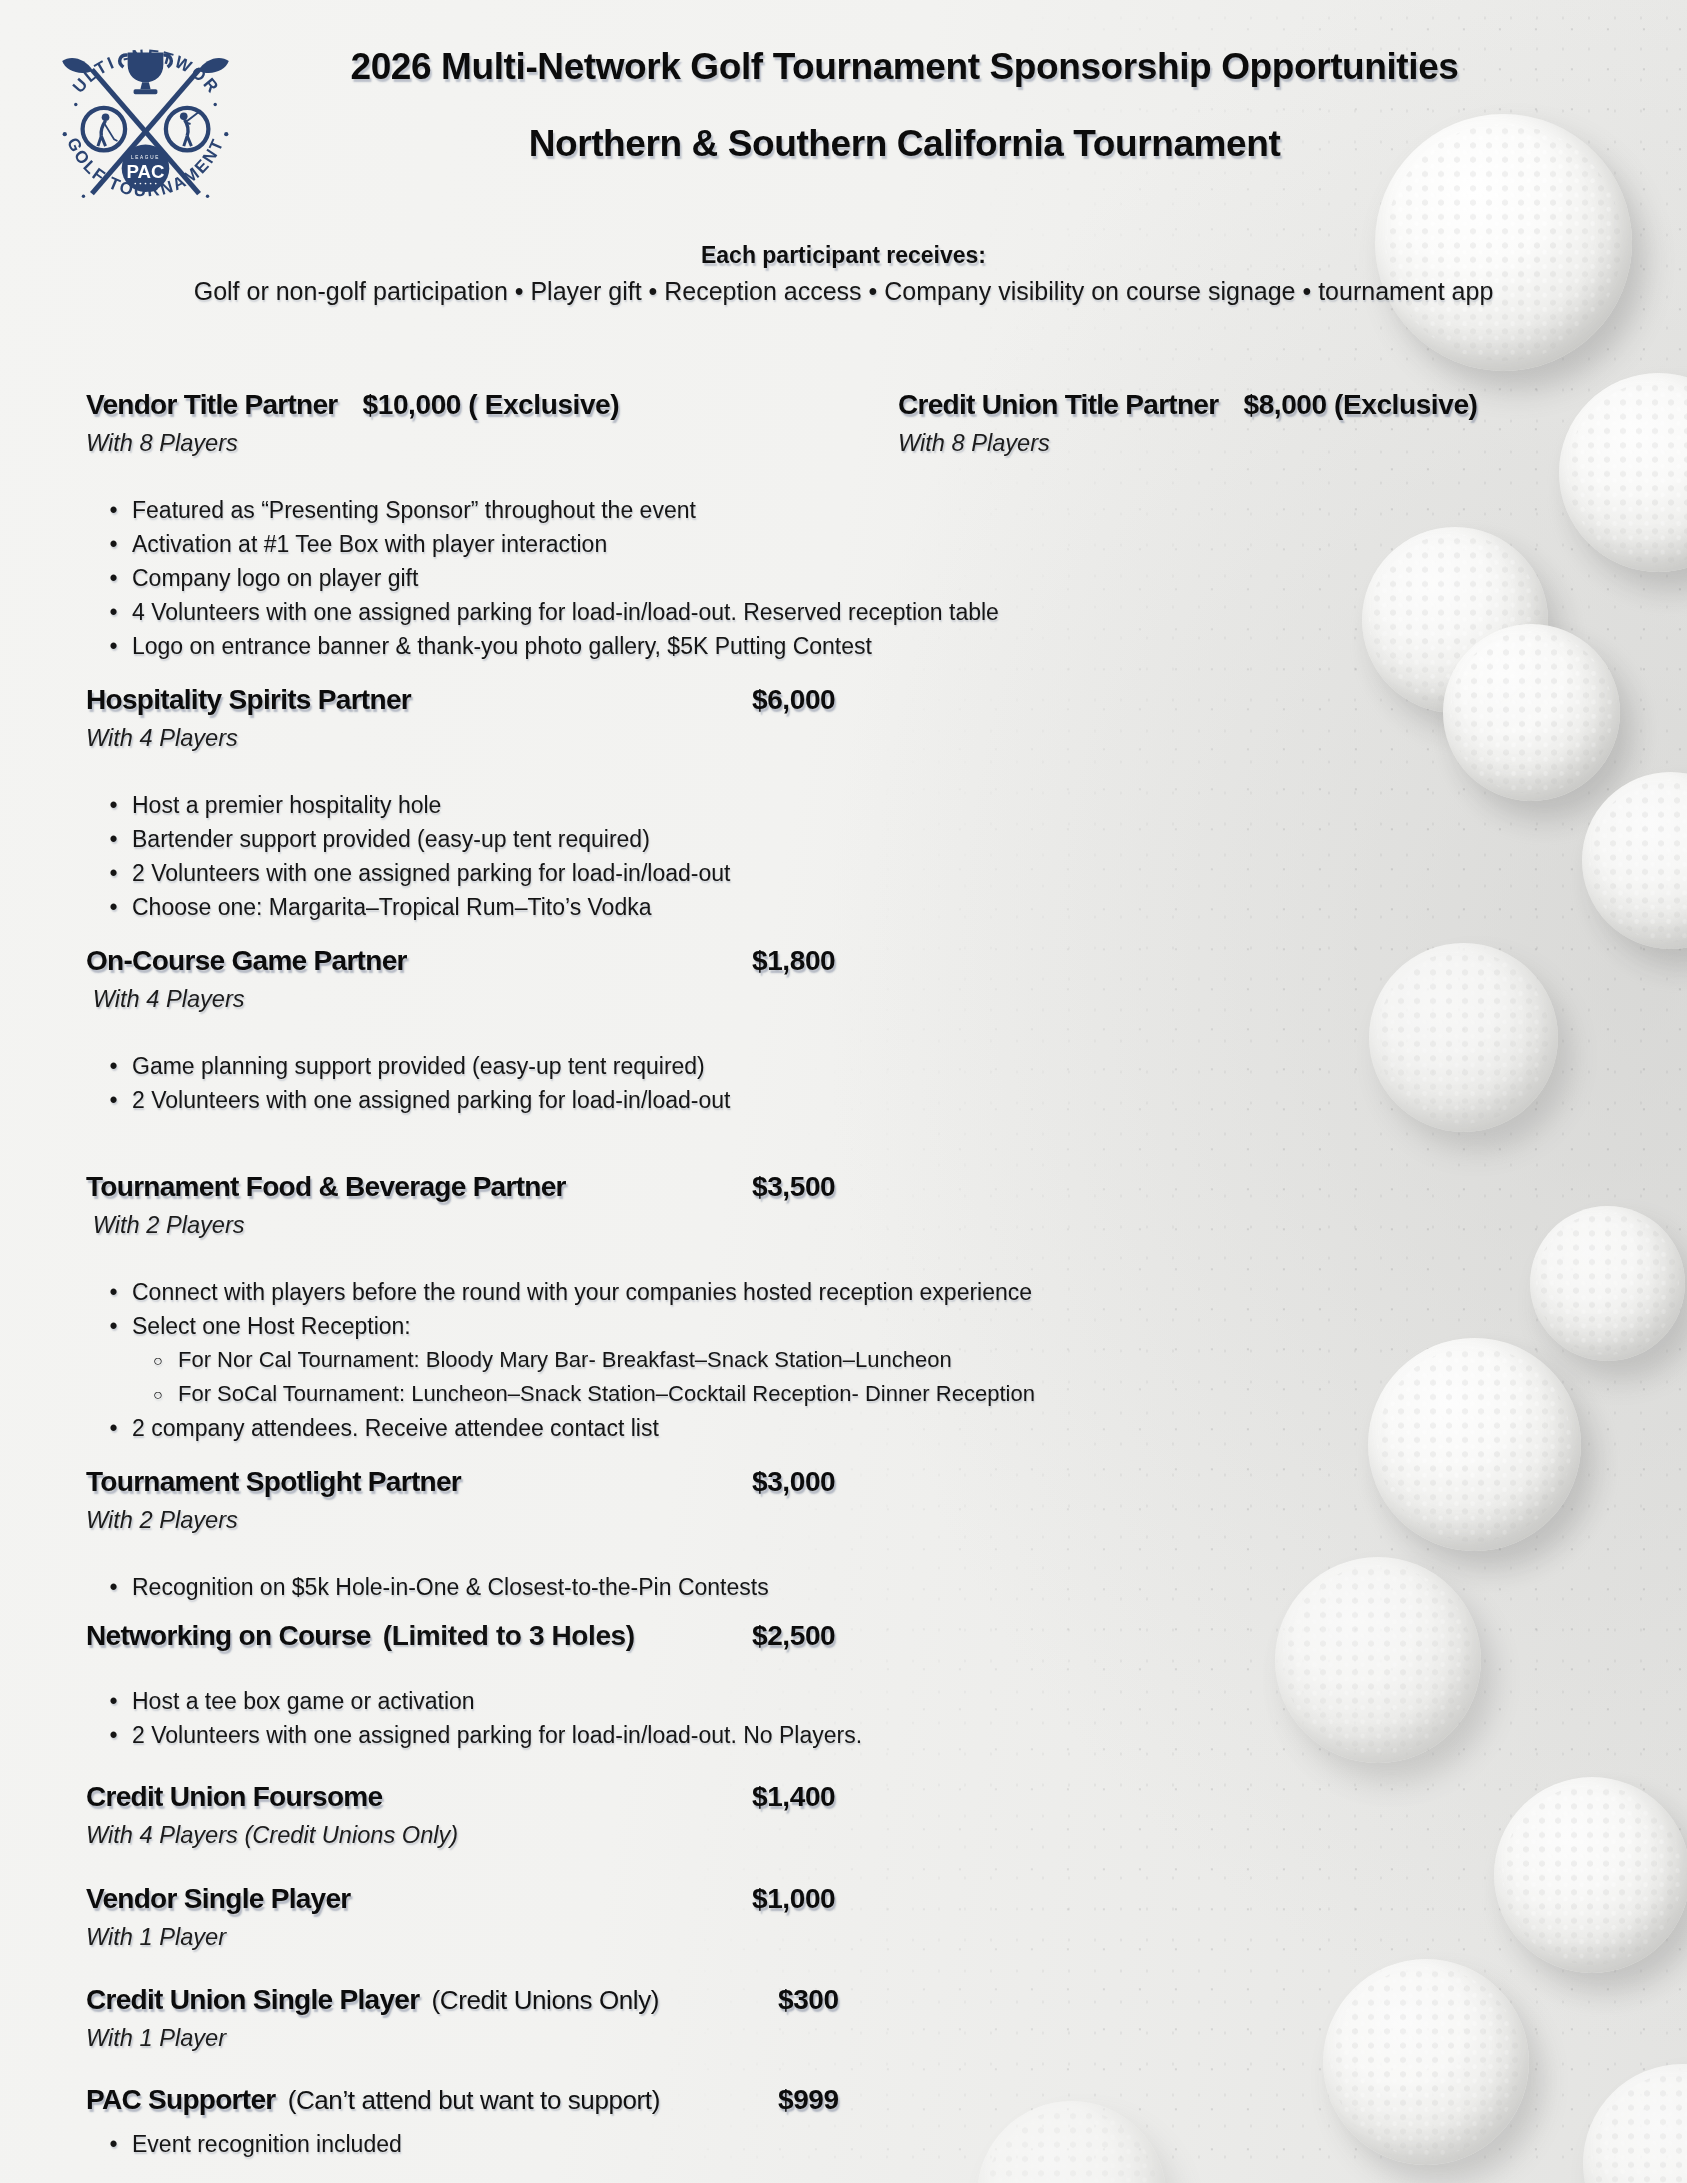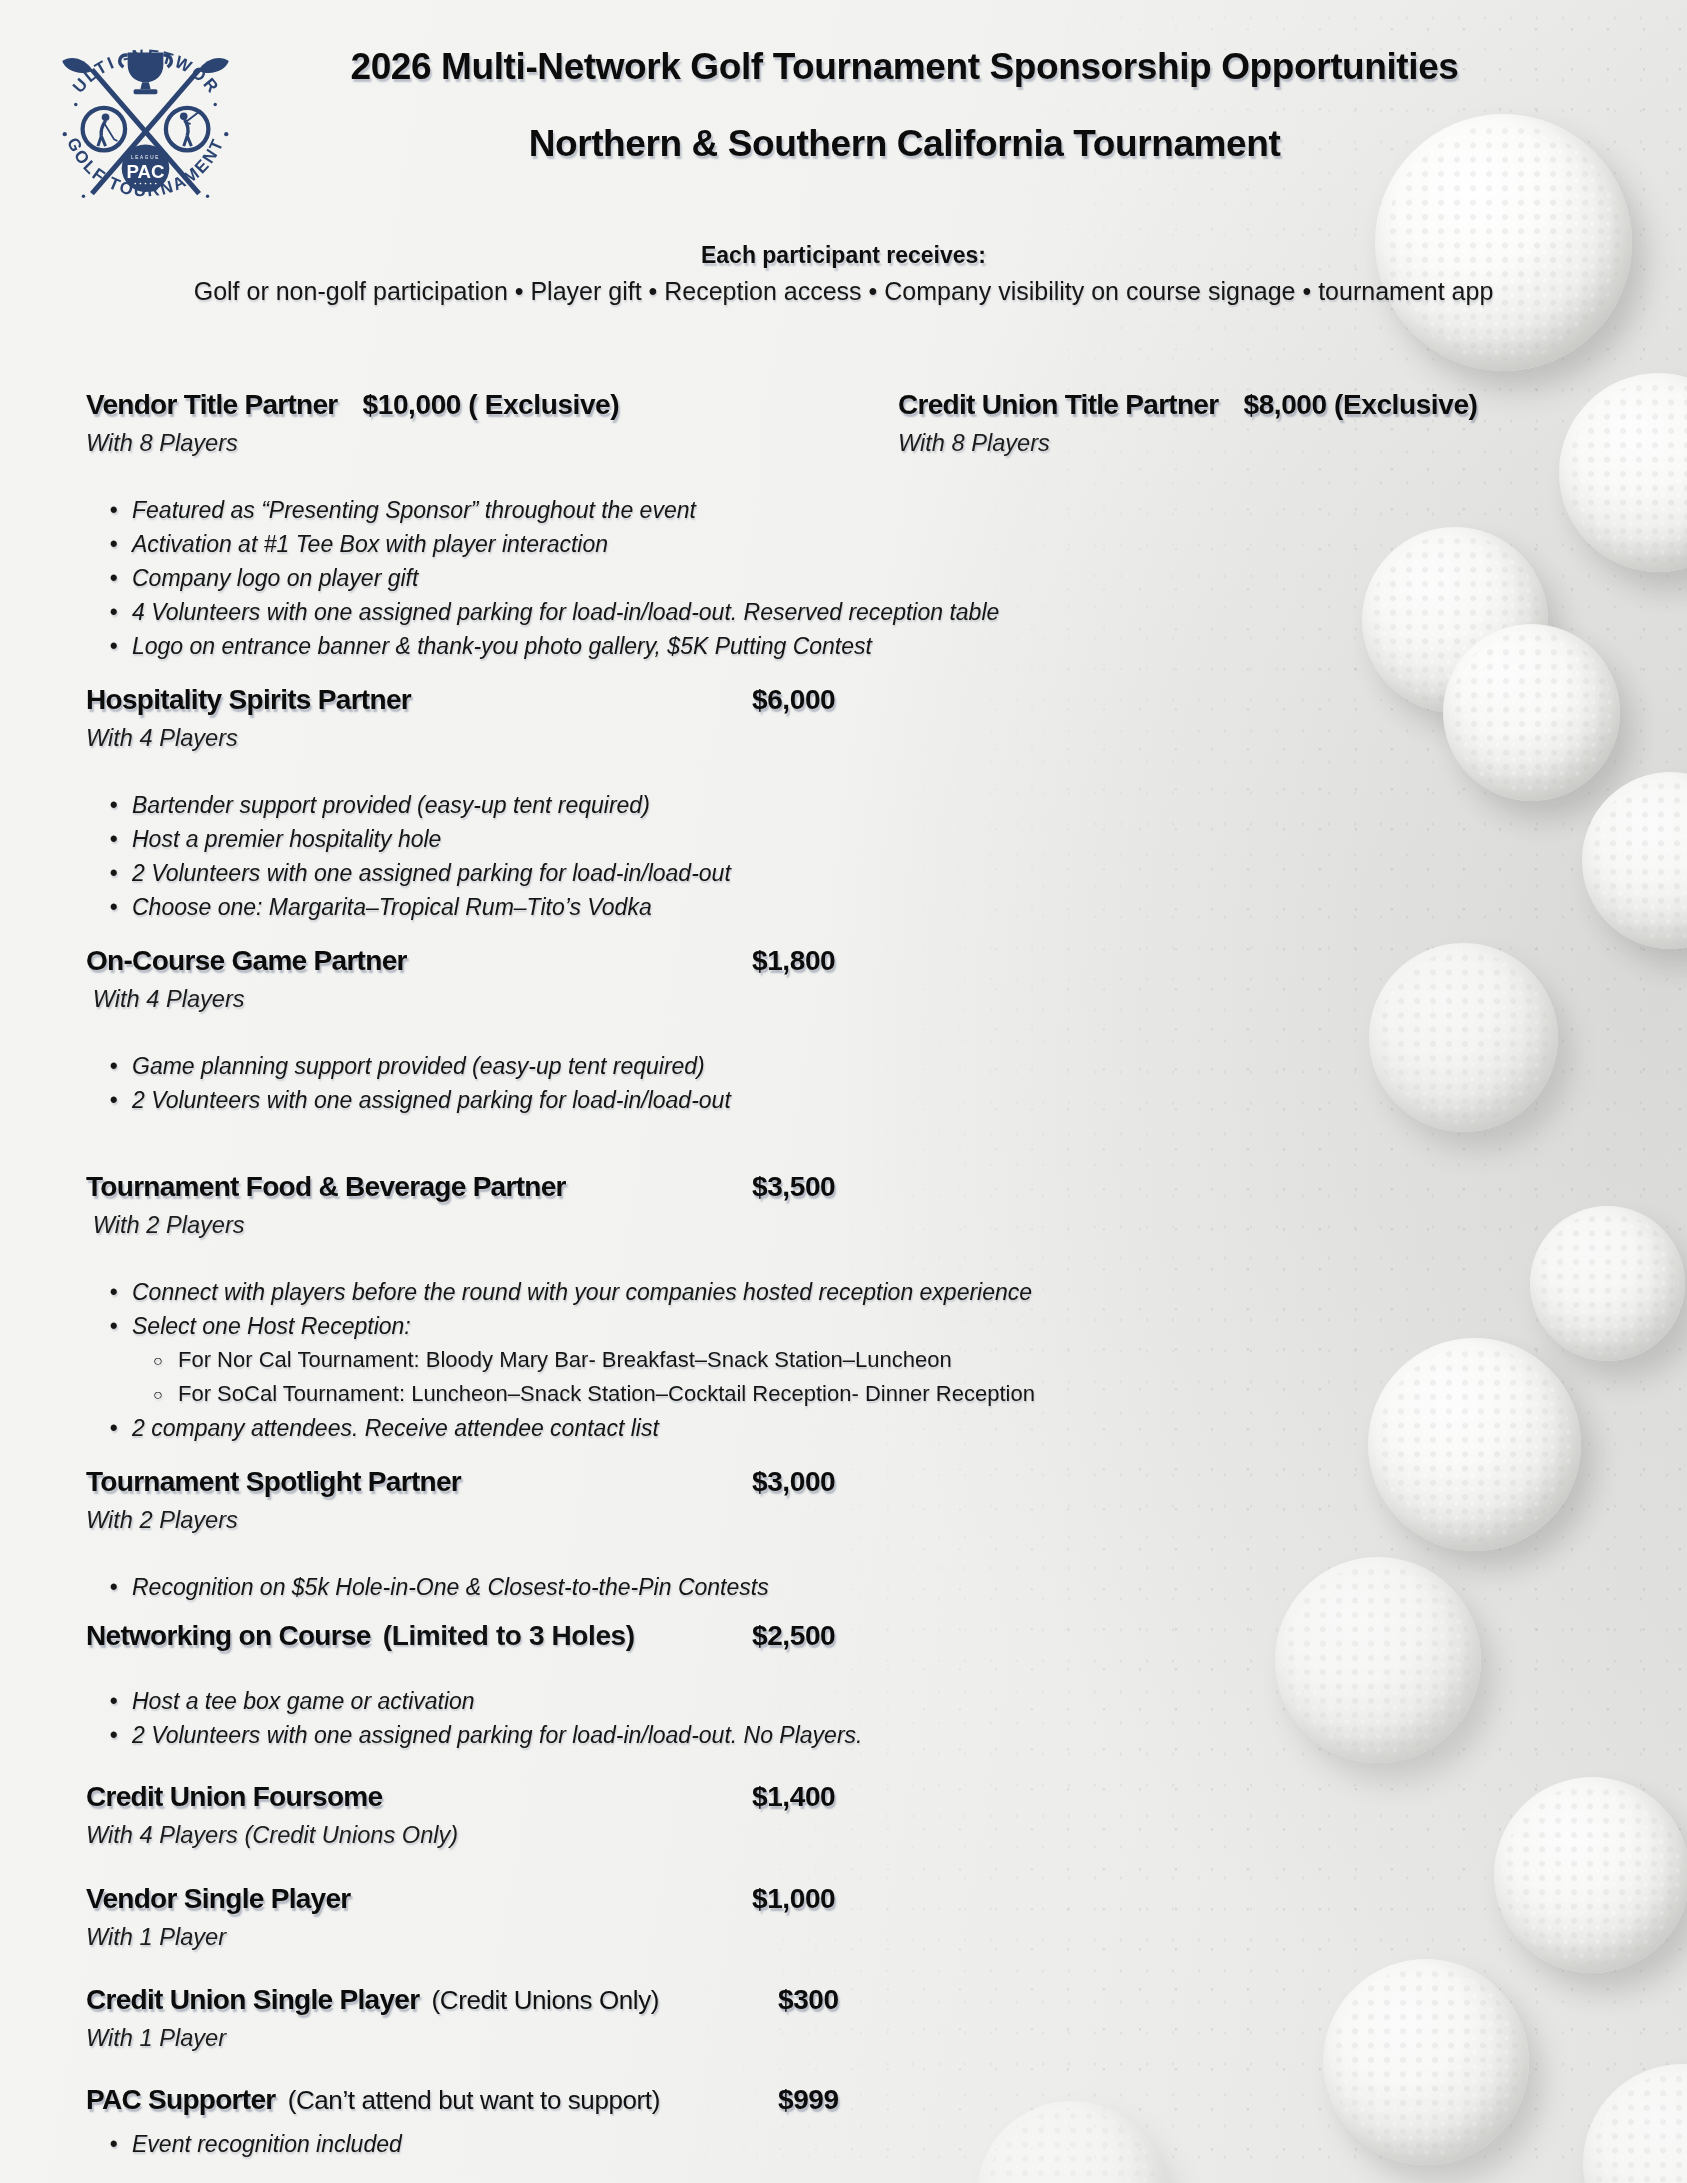--- a/index.html
+++ b/index.html
@@ -42,21 +42,21 @@
         text-shadow:1.3px 2.1px 1.7px rgba(125,135,158,.42);}
   .suffix.bold{font-weight:700;font-size:28px;}
   .price{position:absolute;left:666px;top:0;font-size:28px;font-weight:700;letter-spacing:-0.4px;color:#0c0c0c;
         text-shadow:1.7px 2.5px 1.7px rgba(118,128,152,.5);}
   .inline-price{display:inline-block;margin-left:25px;font-size:28px;font-weight:700;letter-spacing:-0.4px;
         color:#0c0c0c;text-shadow:1.7px 2.5px 1.7px rgba(118,128,152,.5);}
   .players{margin-top:11px;font-size:23.6px;font-style:italic;color:#1c1c1c;line-height:25px;
         text-shadow:1.3px 1.7px 1.7px rgba(130,140,160,.4);}
   .bl{margin-top:37px;}
   .b{position:relative;padding-left:46px;font-size:23px;line-height:34px;color:#151515;
-        text-shadow:0.8px 1.7px 1.7px rgba(132,142,162,.38);font-style:italic;}
+        text-shadow:0.8px 1.7px 1.7px rgba(132,142,162,.38);}
   .b::before{content:"•";position:absolute;left:23.6px;top:0;font-size:23px;}
   .sb{position:relative;padding-left:92px;font-size:22px;line-height:34px;color:#151515;
         text-shadow:0.8px 1.7px 1.7px rgba(132,142,162,.38);}
   .sb::before{content:"○";position:absolute;left:67px;top:0.8px;font-size:16px;}
   
   .sec1{top:390px;}  .colB{position:absolute;left:812px;top:0;white-space:nowrap;}
   .sec2{top:685px;}  .sec3{top:946px;} .sec4{top:1172px;} .sec5{top:1467px;}
   .sec6{top:1621px;} .sec6 .bl{margin-top:33px;}
   .sec7{top:1782px;} .sec8{top:1884px;} .sec9{top:1985px;} .sec10{top:2085px;}
   .sec9 .price,.sec10 .price{left:692px;}
@@ -172,22 +172,22 @@
       </div>
     </section>
 
     <section class="sec2">
       <div class="hrow">
         <h2 class="h">Hospitality Spirits Partner</h2>
         <span class="price">$6,000</span>
       </div>
       <div class="players">With 4 Players</div>
       <div class="bl">
+        <div class="b">Host a premier hospitality hole</div>
         <div class="b">Bartender support provided (easy-up tent required)</div>
-        <div class="b">Host a premier hospitality hole</div>
         <div class="b">2 Volunteers with one assigned parking for load-in/load-out</div>
         <div class="b">Choose one: Margarita–Tropical Rum–Tito’s Vodka</div>
       </div>
     </section>
 
     <section class="sec3">
       <div class="hrow">
         <h2 class="h">On-Course Game Partner</h2>
         <span class="price">$1,800</span>
       </div>

